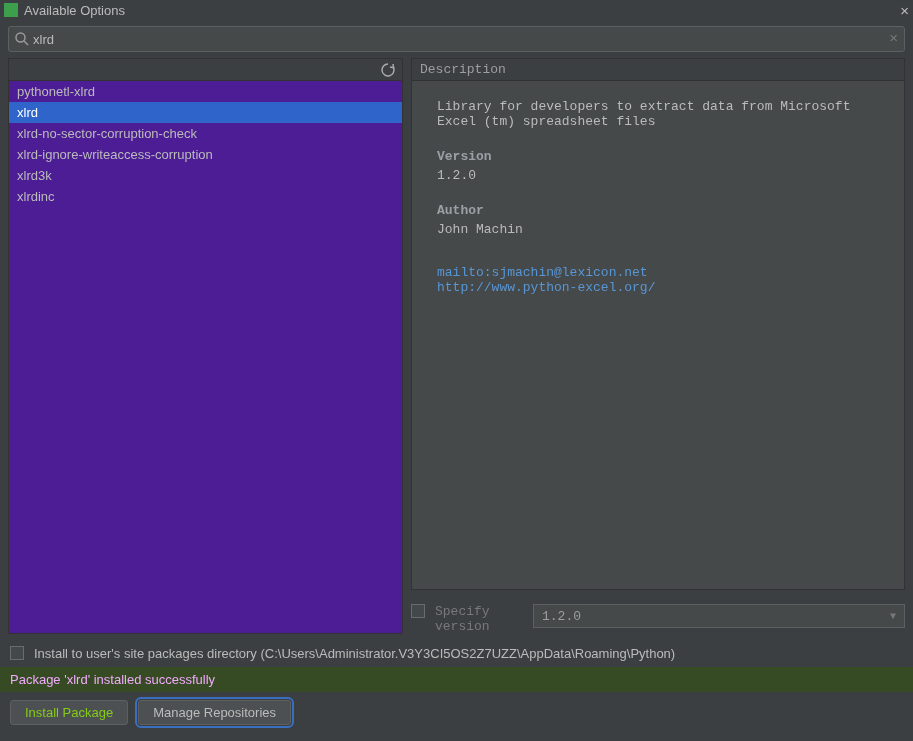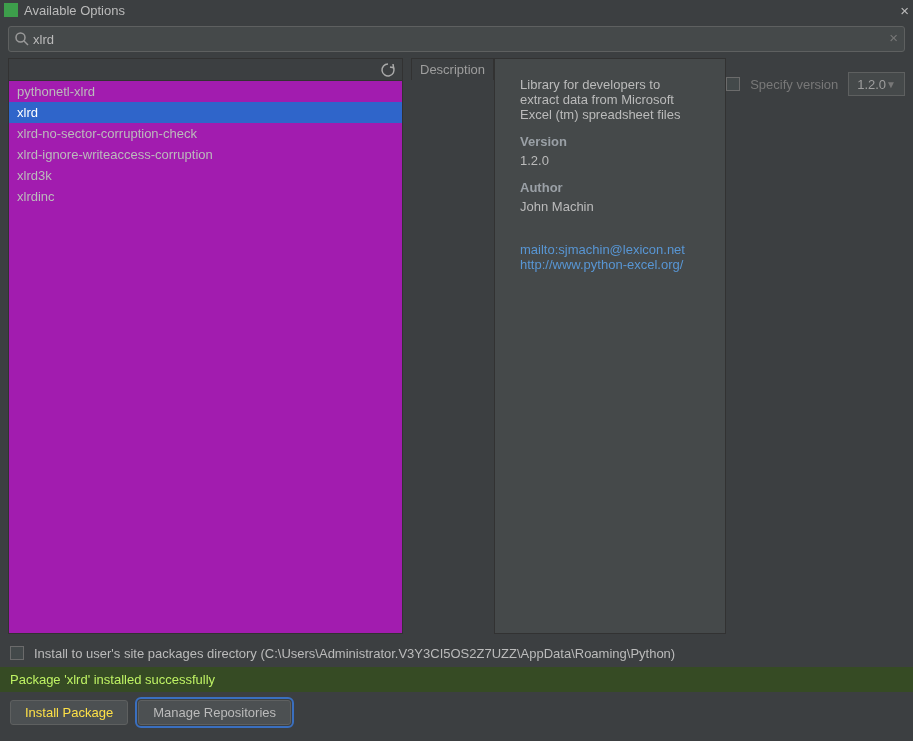--- a/index.html
+++ b/index.html
@@ -66,63 +66,63 @@
 }
 .list-header {
   height: 22px;
   border-bottom: 1px solid #323232;
   display: flex; justify-content: flex-end; align-items: center;
   padding-right: 6px;
   background: #3c3f41;
 }
 .refresh-icon { width: 16px; height: 16px; color: #a9a9a9; cursor: pointer; }
 .pkg-list {
-  flex: 1; background: #a21caf; overflow: auto;
+  flex: 1; background: #4c1d95; overflow: auto;
 }
 .pkg-item {
   padding: 3px 8px;
   color: #bbbbbb;
   cursor: pointer;
 }
 .pkg-item.selected {
   background: #2f65ca;
   color: #ffffff;
 }
 .right-col {
-  flex: 1; display: flex; flex-direction: row;
+  flex: 1; display: flex; flex-direction: column; font-family: Liberation Mono, monospace;
 }
 .desc-header {
   height: 22px;
   border: 1px solid #323232;
   border-bottom: none;
   display: flex; align-items: center;
   padding: 0 8px;
   color: #9e9e9e;
 }
 .desc-box {
   flex: 1;
   background: #45494a;
   border: 1px solid #323232;
   padding: 14px 25px;
   color: #bbbbbb;
   overflow: auto;
 }
 .desc-box .section-label {
-  color: #9aa0a6; font-weight: 600; margin-top: 12px;
+  color: #9aa0a6; font-weight: 600; margin-top: 20px;
 }
 .desc-box .section-label:first-child { margin-top: 0; }
 .desc-box .val { margin-top: 4px; }
 .desc-box a { color: #5896d4; text-decoration: none; display: block; }
 .links-block { margin-top: 28px; }
 .opts-area {
   margin-top: 14px;
   display: flex; flex-direction: column; gap: 10px;
 }
 .opt-row {
-  display: flex; align-items: center;
+  display: flex; align-items: flex-start;
 }
 .chk {
   width: 14px; height: 14px;
   border: 1px solid #6b6b6b;
   background: #43494a;
   margin-right: 10px;
   cursor: pointer;
 }
 .opt-label { width: 98px; color: #787878; }
 .select-box {
@@ -140,31 +140,31 @@
   border: 1px solid #5e6060;
   height: 24px;
 }
 .sitepkg-row {
   padding: 6px 10px;
   display: flex; align-items: flex-start;
   color: #bbbbbb;
 }
 .status-bar {
   background: #364b24;
-  color: #bef264;
+  color: #f0abfc;
   padding: 5px 10px;
 }
 .button-row {
   padding: 8px 10px 16px 10px;
   display: flex; gap: 10px;
 }
 .btn {
   background: #4c5052;
   border: 1px solid #5e6060;
-  color: #fde047;
+  color: #84cc16;
   padding: 4px 14px;
   border-radius: 3px;
   cursor: pointer;
   font-family: inherit;
   font-size: 13px;
 }
 .btn.focused {
   color: #bbbbbb;
   outline: 2px solid #3a6fbf;
   outline-offset: 1px;

